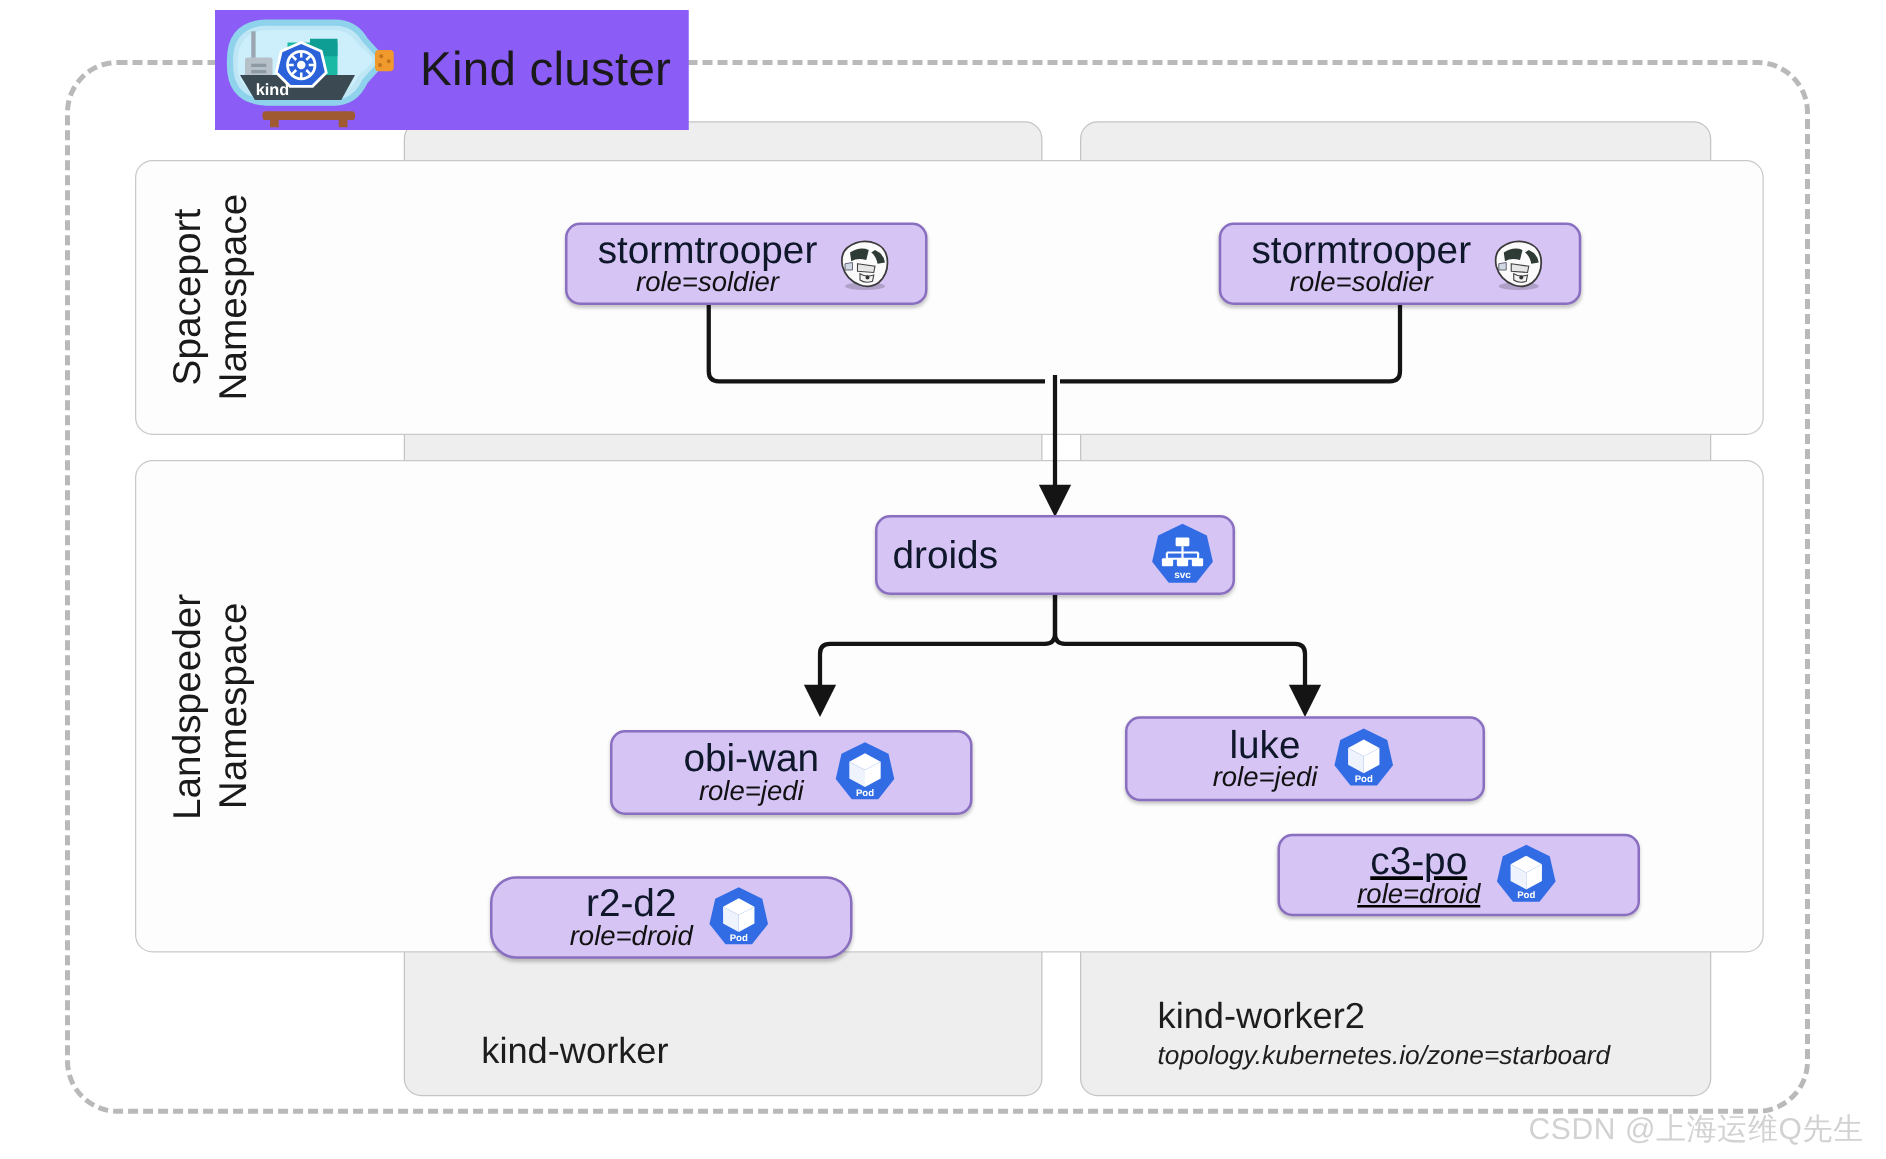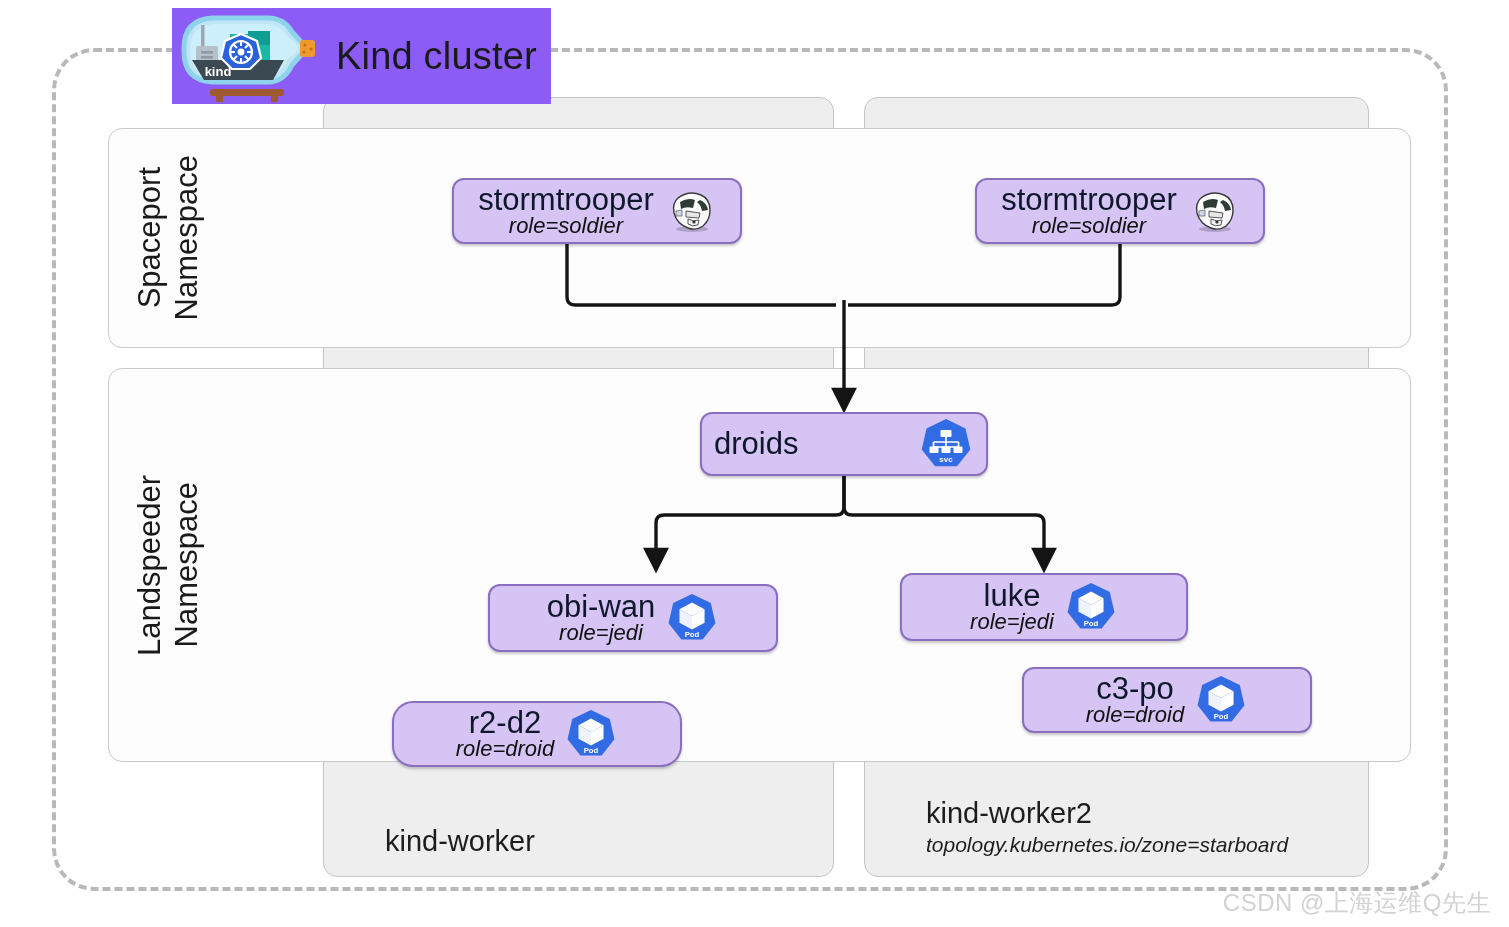--- a/index.html
+++ b/index.html
@@ -142,21 +142,21 @@
   }
   .res-icon { flex: 0 0 auto; display: block; }
 
   
   #box-stormtrooper-1 { left: 452px;  top: 178px; width: 290px; height: 66px; }
   #box-stormtrooper-2 { left: 975px;  top: 178px; width: 290px; height: 66px; }
   #box-droids         { left: 700px;  top: 412px; width: 288px; height: 64px; justify-content: space-between; }
   #box-obi-wan        { left: 488px;  top: 573px; width: 290px; height: 68px; margin-top: 11px; }
   #box-luke           { left: 900px;  top: 573px; width: 288px; height: 68px; }
   #box-r2-d2          { left: 392px;  top: 701px; width: 290px; height: 66px; border-radius: 21px; }
-  #box-c3-po          { left: 1022px; top: 667px; width: 290px; height: 66px; }
+  #box-c3-po          { left: 1022px; top: 667px; width: 290px; height: 66px; text-decoration: underline; }
 
   
   #connectors {
     position: absolute;
     left: 0; top: 0;
     width: 1509px; height: 927px;
     pointer-events: none;
   }
 
   

